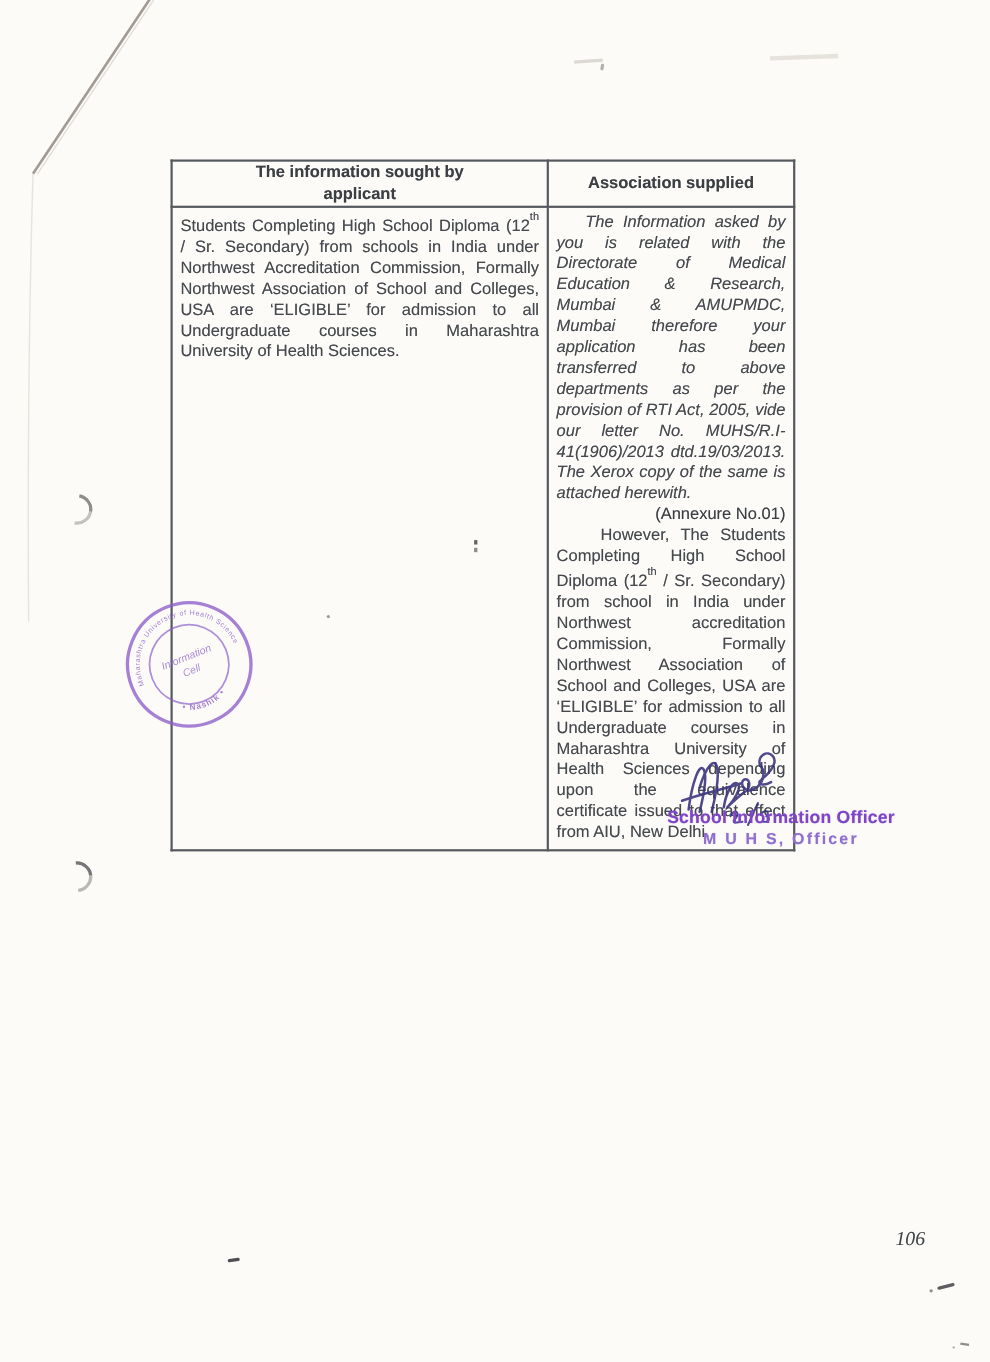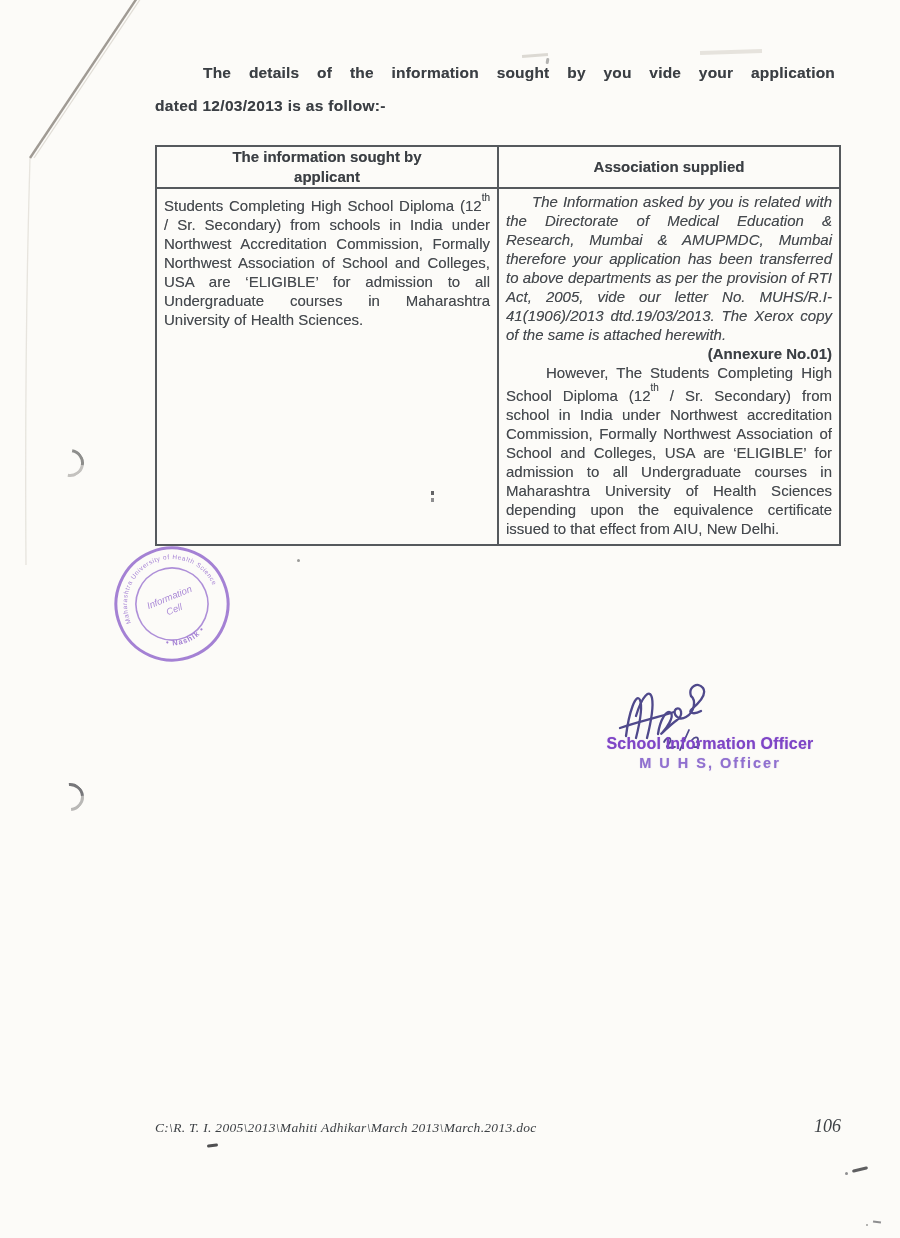--- a/index.html
+++ b/index.html
@@ -24,21 +24,21 @@
   .heading-line1 {
     padding-left: 48px;
     text-align: justify;
     text-align-last: justify;
     letter-spacing: 0.2px;
   }
   .heading-line2 { margin-top: 15px; letter-spacing: 0.3px; }
 
   table.doc-table {
     position: absolute; left: 155px; top: 145px;
-    width: 686px; table-layout: fixed; border-collapse: collapse;
+    width: 568px; table-layout: fixed; border-collapse: collapse;
   }
   .doc-table th, .doc-table td {
     border: 2px solid #55595d;
     font-size: 15px;
     vertical-align: top;
   }
   .doc-table th {
     height: 42px; vertical-align: middle; text-align: center;
     font-weight: bold; color: #3b3f44;
     text-shadow: 0 0 0.5px rgba(59,63,68,0.5);
@@ -46,21 +46,21 @@
   }
   .th-constrain { width: 250px; margin: 0 auto; }
   .doc-table td {
     padding: 3px 7px 6px 7px;
     text-align: justify;
     line-height: 19px;
   }
   .cell-para { text-align: justify; }
   .indent1 { text-indent: 26px; font-style: italic; }
   .indent2 { text-indent: 40px; }
-  .annexure { text-align: right; font-weight: bold; color: #3b3f44; }
+  .annexure { text-align: right; font-weight: normal; color: #3b3f44; }
   sup.scan-sup { font-size: 10px; position: relative; top: -4px; }
 
   
   .stamp-svg { position: absolute; left: 110px; top: 541px; opacity: 0.85; }
 
   
   .sig-svg { position: absolute; left: 612px; top: 676px; }
   .officer-title {
     position: absolute; left: 600px; top: 735px; width: 220px;
     text-align: center; font-size: 16px; font-weight: bold;
@@ -110,24 +110,20 @@
 <body>
 
 <div class="page">
 
   <svg class="crease-svg" width="900" height="1238">
     <path d="M137,-2 L30,158" stroke="#8f8a82" stroke-width="2.4" fill="none" opacity="0.85"></path>
     <path d="M141,-2 L34,158" stroke="#cdc8be" stroke-width="1.2" fill="none" opacity="0.6"></path>
     <path d="M30,158 C27,260 25,420 26,565" stroke="#d5d1c8" stroke-width="1.3" fill="none" opacity="0.55"></path>
   </svg>
 
-  <div class="heading">
-    <div class="heading-line1">The details of the information sought by you vide your application</div>
-    <div class="heading-line2">dated 12/03/2013 is as follow:-</div>
-  </div>
 
   <table class="doc-table">
     <tbody>
         <tr>
       <th style="width:342px;">
         <div class="th-constrain">The information sought by applicant</div>
       </th>
       <th>
         <div>Association supplied</div>
       </th>
@@ -186,16 +182,15 @@
   <div class="artifact a-streak1"></div>
   <div class="artifact a-streak2"></div>
   <div class="artifact a-colon"></div>
   <div class="artifact a-dot1"></div>
   <div class="artifact a-tilde"></div>
   <div class="artifact a-smudge"></div>
   <div class="artifact a-smudge-dot"></div>
   <div class="artifact a-corner"></div>
   <div class="artifact a-corner-dot"></div>
 
-  <div class="footer-path">C:\R. T. I. 2005\2013\Mahiti Adhikar\March 2013\March.2013.doc</div>
   <div class="page-number">106</div>
 
 </div>
 
 </body></html>

